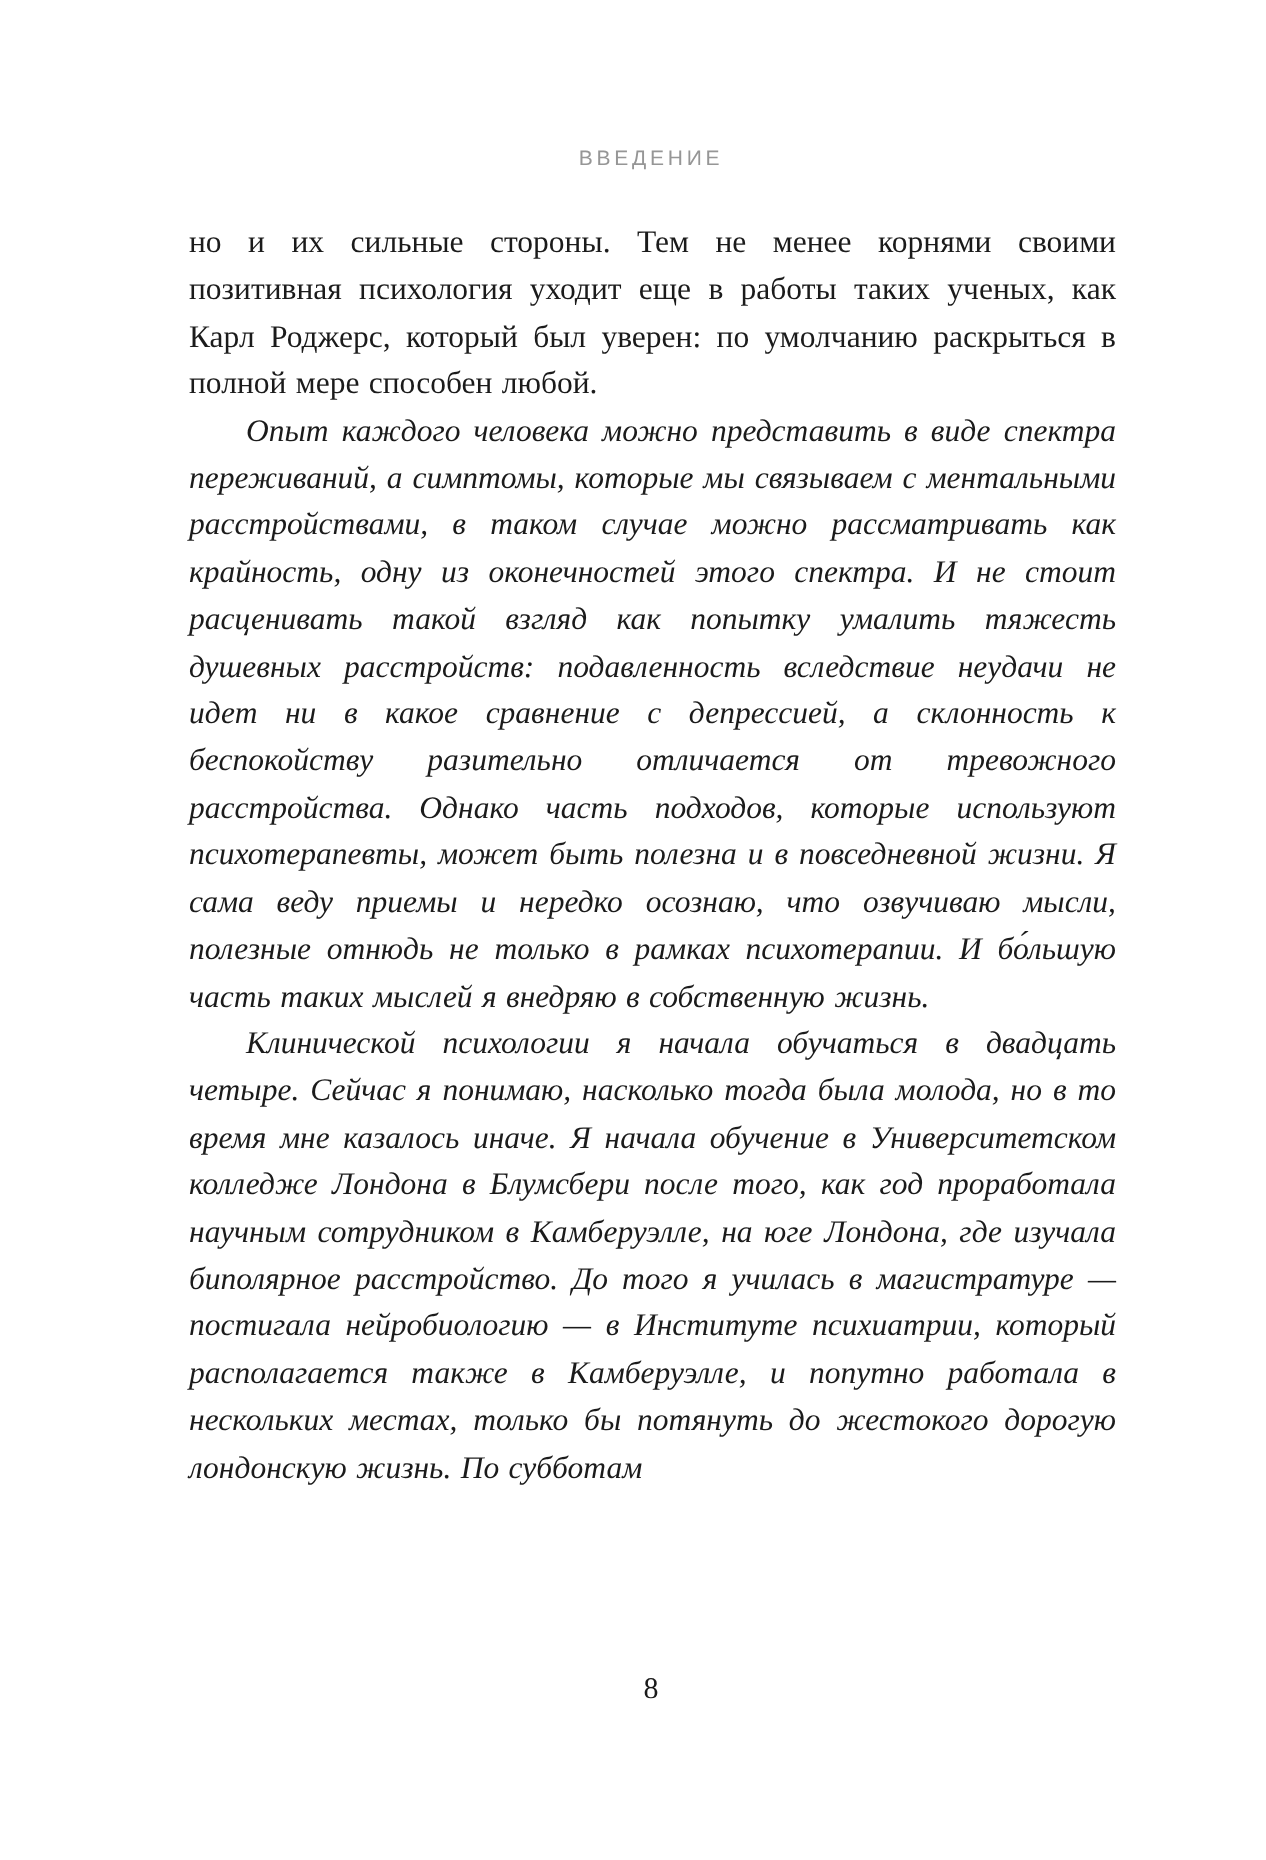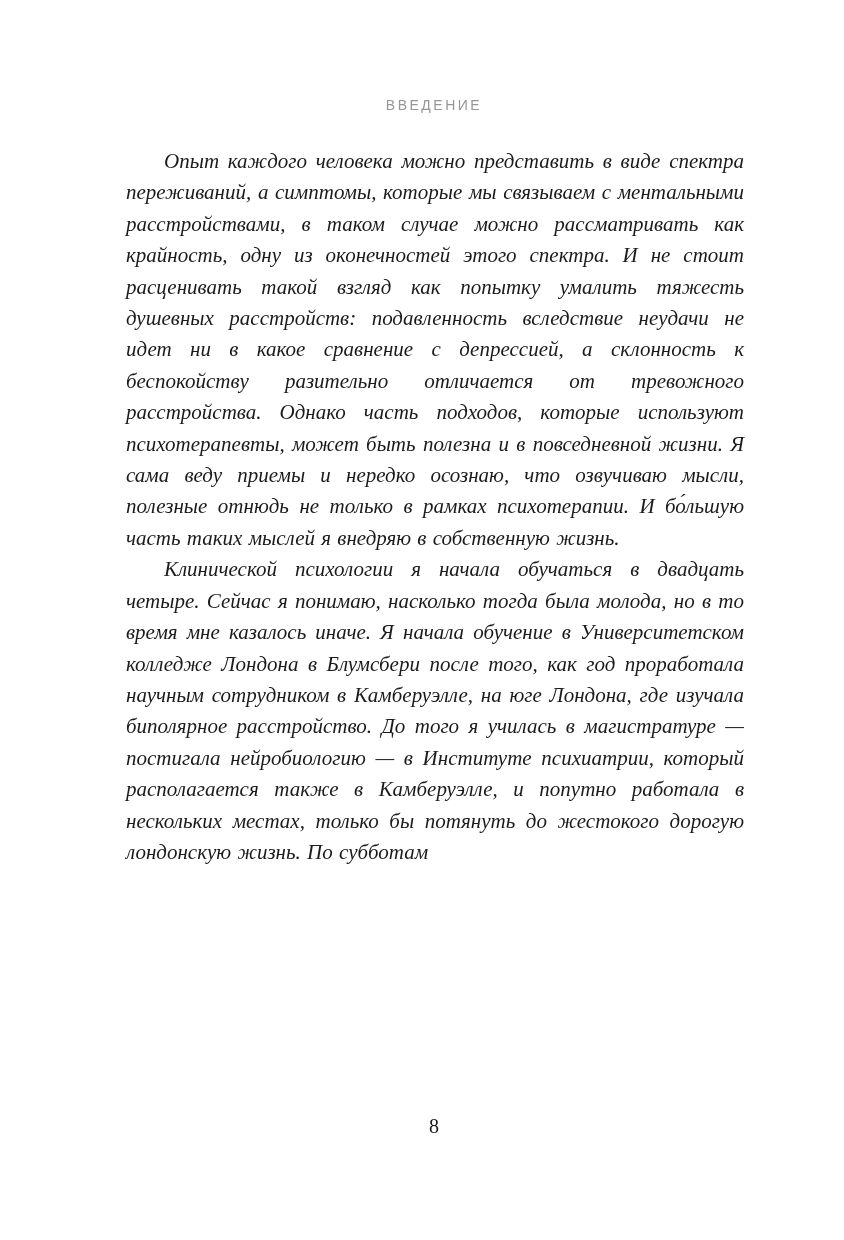--- a/index.html
+++ b/index.html
@@ -58,19 +58,20 @@
   }
 </style>
 </head>
 <body>
 
 <div class="page">
 
   <div class="running-head">ВВЕДЕНИЕ</div>
 
   <div class="text-block">
+    <p>но и их сильные стороны. Тем не менее корнями своими позитивная психология уходит еще в работы таких ученых, как Карл Роджерс, который был уверен: по умолчанию раскрыться в полной мере способен любой.</p>
     <p class="indent">Опыт каждого человека можно представить в виде спектра переживаний, а симптомы, которые мы связываем с ментальными расстройствами, в таком случае можно рассматривать как крайность, одну из оконечностей этого спектра. И не стоит расценивать такой взгляд как попытку умалить тяжесть душевных расстройств: подавленность вследствие неудачи не идет ни в какое сравнение с депрессией, а склонность к беспокойству разительно отличается от тревожного расстройства. Однако часть подходов, которые используют психотерапевты, может быть полезна и в повседневной жизни. Я сама веду приемы и нередко осознаю, что озвучиваю мысли, полезные отнюдь не только в рамках психотерапии. И бо́льшую часть таких мыслей я внедряю в собственную жизнь.</p>
     <p class="indent">Клинической психологии я начала обучаться в двадцать четыре. Сейчас я понимаю, насколько тогда была молода, но в то время мне казалось иначе. Я начала обучение в Университетском колледже Лондона в Блумсбери после того, как год проработала научным сотрудником в Камберуэлле, на юге Лондона, где изучала биполярное расстройство. До того я училась в магистратуре — постигала нейробиологию — в Институте психиатрии, который располагается также в Камберуэлле, и попутно работала в нескольких местах, только бы потянуть до жестокого дорогую лондонскую жизнь. По субботам</p>
   </div>
 
   <div class="page-number">8</div>
 
 </div>
 
 </body></html>

